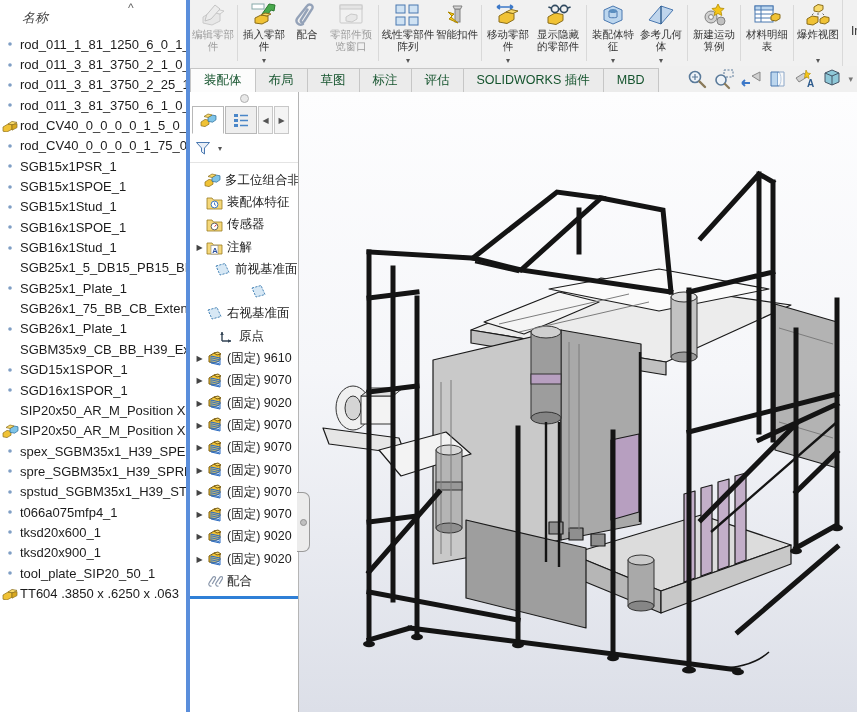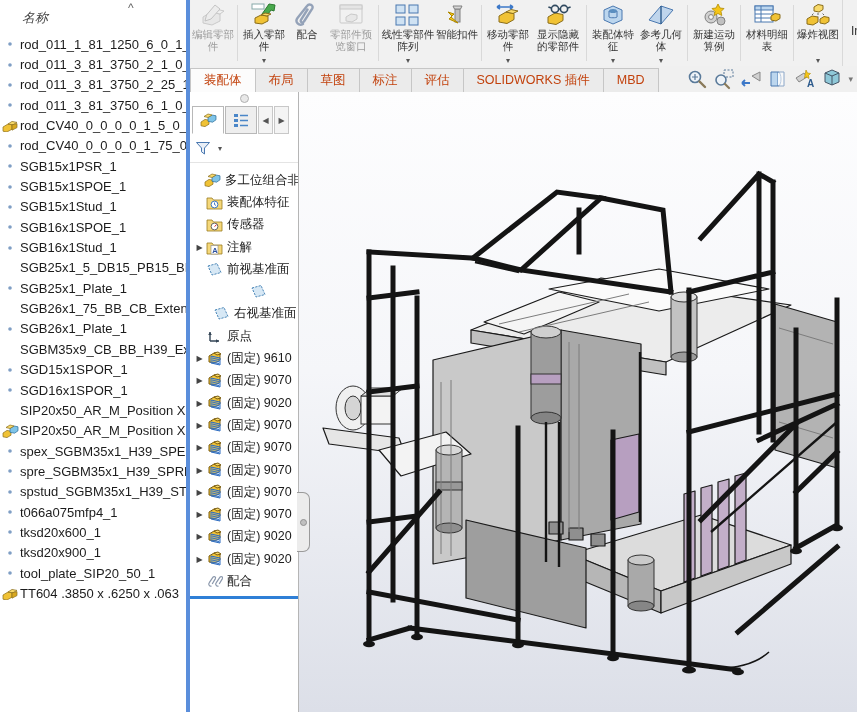--- a/index.html
+++ b/index.html
@@ -25,21 +25,21 @@
   .tbtn{flex:none;display:flex;flex-direction:column;align-items:center;padding-top:2px;cursor:default;}
   .tbtn .ticon{height:26px;display:flex;align-items:center;justify-content:center;}
   .tbtn .tlabel{font-size:10.5px;line-height:12px;text-align:center;color:#333;word-break:break-all;}
   .tbtn.disabled{opacity:.45;filter:grayscale(1);}
   .tcaret{font-size:8px;color:#555;margin-top:auto;padding-bottom:1px;line-height:8px;}
   .tsep{flex:none;width:1px;background:#d9d9d9;margin:5px 2px;}
   .toverflow{flex:none;font-size:12px;color:#333;padding:24px 0 0 8px;border-left:1px solid #d9d9d9;margin-left:2px;}
 
   #tabrow{position:absolute;left:0;top:66px;width:667px;height:26px;background:#f0f0f0;display:flex;align-items:flex-end;}
   #tabs{display:flex;align-items:flex-end;}
-  .tab{height:23px;line-height:23px;padding:0 13px;font-size:12.5px;color:#c2410c;background:#ebebeb;border:1px solid #c6c6c6;border-bottom:none;margin-right:-1px;white-space:nowrap;}
+  .tab{height:23px;line-height:23px;padding:0 13px;font-size:12.5px;color:#14532d;background:#ebebeb;border:1px solid #c6c6c6;border-bottom:none;margin-right:-1px;white-space:nowrap;}
   .tab.active{background:#fcfcfc;}
   #viewbar{margin-left:auto;display:flex;align-items:center;gap:3px;padding:0 4px 2px 0;}
   .vbtn{width:24px;height:22px;display:flex;align-items:center;justify-content:center;}
   .vcaret{font-size:9px;color:#777;padding-left:1px;}
 
   #content{position:absolute;left:0;top:92px;width:667px;height:620px;}
 
   
   #ftree{position:absolute;left:0;top:0;width:108px;height:620px;background:#fff;border-right:1px solid #b5b5b5;overflow:hidden;}
   .fsplit{height:12px;display:flex;align-items:center;justify-content:center;}
@@ -575,48 +575,48 @@
               <span class="texp">▶</span>
               <span class="ticn">
                 <svg width="17" height="15" viewBox="0 0 17 15">
                   <path d="M1 3h5l1.5 2H16v9H1z" fill="#f5d87a" stroke="#9a7b20" stroke-width=".8"></path>
                   <rect x="5" y="5.5" width="7" height="8.5" fill="#fff" stroke="#888" stroke-width=".6"></rect>
                   <text x="6.3" y="12.6" font-size="7.5" font-weight="bold" fill="#2a50a0">A</text>
                 </svg>
               </span>
               <span>注解</span>
             </div>
-            <div class="trow" style="padding-left: 4px; align-items: center;">
+            <div class="trow" style="padding-left: 12px; align-items: center;">
               <span class="texp"></span>
               <span class="ticn">
                 <svg width="17" height="15" viewBox="0 0 17 15">
                   <path d="M2 4l9-2.5 4 9-9 2.5z" fill="rgba(140,190,225,.35)" stroke="#3a7ab0" stroke-width=".9" stroke-dasharray="2.2 1.2"></path>
                 </svg>
               </span>
               <span>前视基准面</span>
             </div>
             <div class="trow" style="padding-left: 4px; gap: 44px;">
               <span class="texp"></span>
               <span class="ticn">
                 <svg width="17" height="15" viewBox="0 0 17 15">
                   <path d="M2 4l9-2.5 4 9-9 2.5z" fill="rgba(140,190,225,.35)" stroke="#3a7ab0" stroke-width=".9" stroke-dasharray="2.2 1.2"></path>
                 </svg>
               </span>
               <span>上视基准面</span>
             </div>
-            <div class="trow" style="padding-left: 11px;">
+            <div class="trow" style="padding-left: 4px;">
               <span class="texp"></span>
               <span class="ticn">
                 <svg width="17" height="15" viewBox="0 0 17 15">
                   <path d="M2 4l9-2.5 4 9-9 2.5z" fill="rgba(140,190,225,.35)" stroke="#3a7ab0" stroke-width=".9" stroke-dasharray="2.2 1.2"></path>
                 </svg>
               </span>
               <span>右视基准面</span>
             </div>
-            <div class="trow" style="padding-left: 4px;">
+            <div class="trow" style="padding-left: 16px;">
               <span class="texp"></span>
               <span class="ticn">
                 <svg width="15" height="15" viewBox="0 0 15 15">
                   <path d="M3 12V3M3 12h9" stroke="#345" stroke-width="1.4" fill="none"></path>
                   <path d="M3 3L1.2 6h3.6z" fill="#345"></path>
                   <path d="M12 12l-3-1.8v3.6z" fill="#345"></path>
                 </svg>
               </span>
               <span>原点</span>
             </div>

